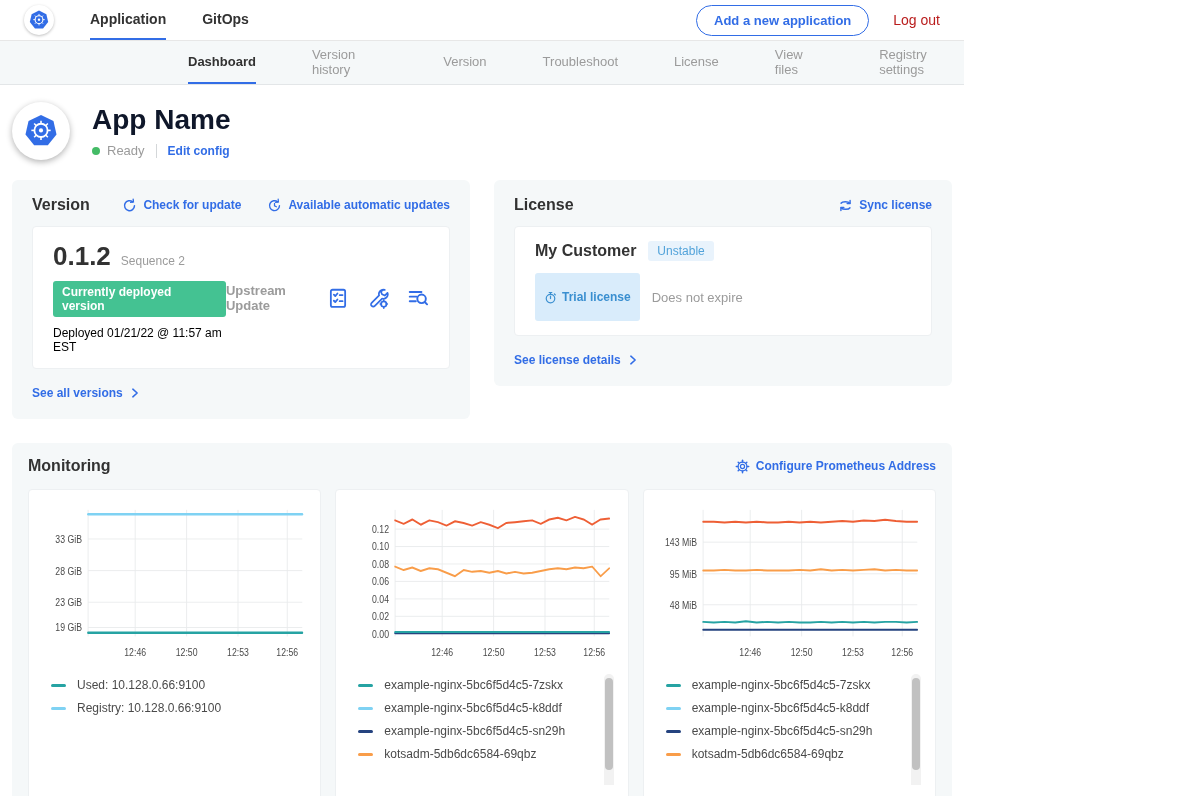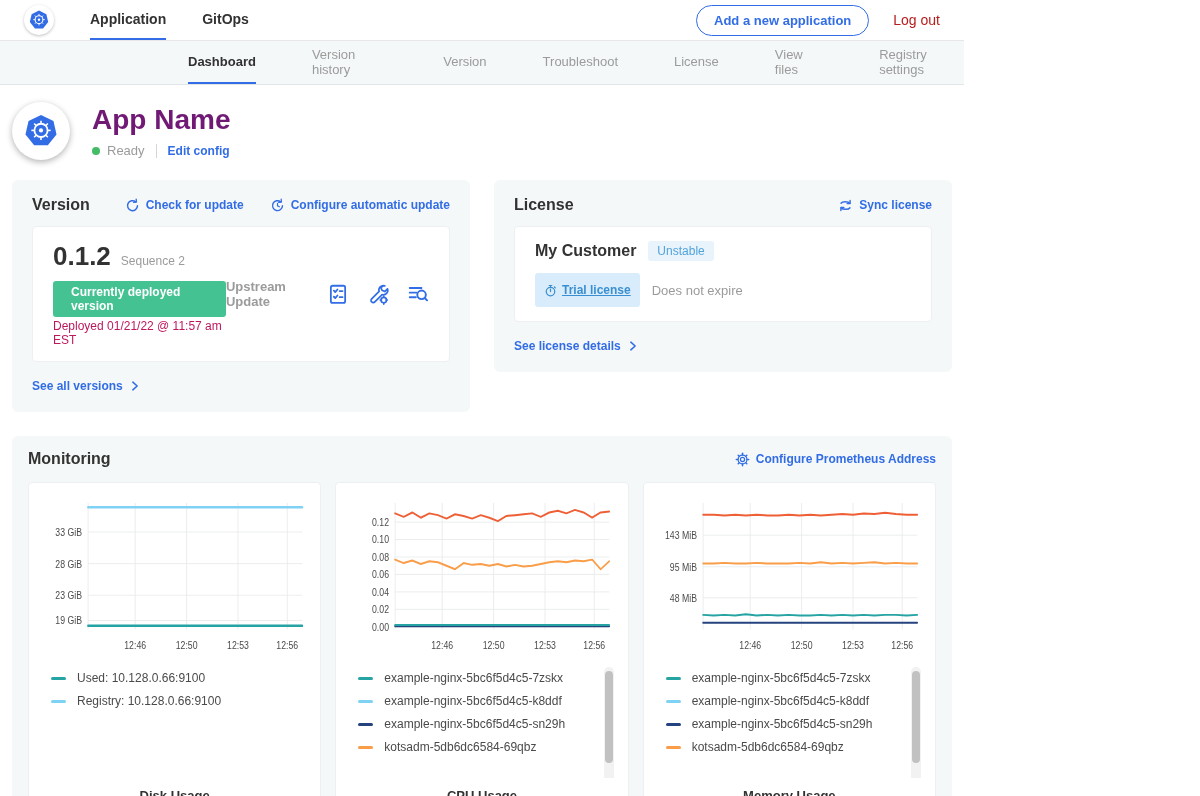--- a/index.html
+++ b/index.html
@@ -18,54 +18,54 @@
 
   
   .subnav { height:44px; background:#f5f8f9; border-bottom:1px solid #e3e6e8; display:flex; align-items:stretch; padding-left:188px; gap:56px; }
   .subnav-tab { display:flex; align-items:center; font-size:13px; color:#9b9b9b; border-bottom:2px solid transparent; cursor:pointer; }
   .subnav-tab.active { color:#323232; font-weight:bold; border-bottom-color:#326de6; }
 
   
   .app-header { display:flex; align-items:center; padding:17px 12px 20px 12px; }
   .app-icon { width:58px; height:58px; border-radius:50%; background:#fff; box-shadow:0 2px 6px rgba(0,0,0,.3); display:flex; align-items:center; justify-content:center; }
   .app-title-block { margin-left:22px; }
-  .app-name { font-size:28px; font-weight:bold; color:#701a75; }
+  .app-name { font-size:28px; font-weight:bold; color:#0f172a; }
   .app-status-row { display:flex; align-items:center; margin-top:7px; }
   .ready-dot { width:8px; height:8px; border-radius:50%; background:#44bb66; margin-right:7px; }
   .ready-text { font-size:13px; color:#9b9b9b; }
   .vdiv { width:1px; height:14px; background:#d4d7d9; margin:0 11px; }
   .link { color:#326de6; font-weight:bold; font-size:12px; text-decoration:none; cursor:pointer; display:inline-flex; align-items:center; gap:6px; }
 
   
   .cards-row { display:grid; grid-template-columns:1fr 1fr; gap:24px; margin:0 12px; align-items:start; }
   .panel { background:#f5f8f9; border-radius:6px; padding:16px 20px 18px 20px; }
   .panel-head { display:flex; align-items:center; }
   .panel-title { font-size:16px; font-weight:bold; color:#323232; }
   .panel-head .head-links { margin-left:auto; display:flex; gap:26px; }
   .inner-card { background:#fff; border:1px solid #edf0f2; border-radius:4px; margin-top:12px; padding:14px 20px; }
 
   
   .version-body { display:flex; align-items:center; }
   .version-left { flex:0 0 46%; }
   .version-number-row { display:flex; align-items:baseline; }
   .version-number { font-size:26px; font-weight:bold; color:#323232; }
   .sequence { font-size:12px; color:#9b9b9b; margin-left:10px; }
-  .deployed-badge { display:inline-block; margin-top:9px; background:#44c292; color:#fff; font-size:12px; font-weight:bold; padding:4px 18px; border-radius:3px; }
-  .deployed-date { margin-top:2px; font-size:12px; color:#be185d; }
+  .deployed-badge { display:inline-block; margin-top:9px; background:#44c292; color:#fff; font-size:12px; font-weight:bold; padding:4px 9px; border-radius:3px; }
+  .deployed-date { margin-top:9px; font-size:12px; color:#000000; }
   .version-source { flex:1; font-size:13px; font-weight:bold; color:#9b9b9b; }
   .version-actions { display:flex; gap:18px; align-items:center; }
   .version-actions .icon-btn { cursor:pointer; display:flex; }
   .panel-footer-link { margin-top:14px; }
 
   
   .license-row1 { display:flex; align-items:center; }
   .customer-name { font-size:16px; font-weight:bold; color:#323232; }
   .channel-badge { margin-left:12px; background:#e9f3fc; color:#52a3da; font-size:12px; padding:3px 9px; border-radius:3px; }
   .license-row2 { display:flex; align-items:center; margin-top:12px; }
-  .trial-badge { display:inline-flex; align-items:center; gap:5px; background:#d9ecfb; color:#3a8fd0; font-weight:bold; font-size:12px; padding:10px 9px; border-radius:3px;text-decoration:underline; }
+  .trial-badge { display:inline-flex; align-items:center; gap:5px; background:#d9ecfb; color:#3a8fd0; font-weight:bold; font-size:12px; padding:17px 9px; border-radius:3px; }
   .expiry { font-size:13px; color:#9b9b9b; margin-left:12px; }
 
   
   .monitoring { margin:24px 12px 0 12px; background:#f5f8f9; border-radius:6px; padding:14px 16px 16px 16px; }
   .charts-grid { display:grid; grid-template-columns:1fr 1fr 1fr; gap:14px; margin-top:14px; }
   .chart-card { background:#fff; border:1px solid #edf0f2; border-radius:4px; padding:10px 12px 14px 12px; height:336px; display:flex; flex-direction:column; }
   .chart-svg { width:100%; height:170px; display:block; }
   .chart-svg text { font-family:"Liberation Sans", sans-serif; }
   .legend { position:relative; flex:1; margin-top:2px; padding:4px 26px 0 10px; display:flex; flex-direction:column; gap:5px; overflow:hidden; }
   .legend-item { display:flex; align-items:center; gap:11px; height:18px; }
@@ -234,21 +234,21 @@
           <a class="link">
             <svg width="15" height="15" viewBox="0 0 16 16">
                 <use href="#ic-refresh"></use>
               </svg>
             <span>Check for update</span>
           </a>
           <a class="link">
             <svg width="15" height="15" viewBox="0 0 16 16">
                 <use href="#ic-clock-refresh"></use>
               </svg>
-            <span>Configure automatic update</span>
+            <span>Available automatic updates</span>
           </a>
         </div>
       </div>
       <div class="inner-card version-body">
         <div class="version-left">
           <div class="version-number-row">
             <span class="version-number">0.1.2</span>
             <span class="sequence">Sequence 2</span>
           </div>
           <span class="deployed-badge">Currently deployed version</span>

